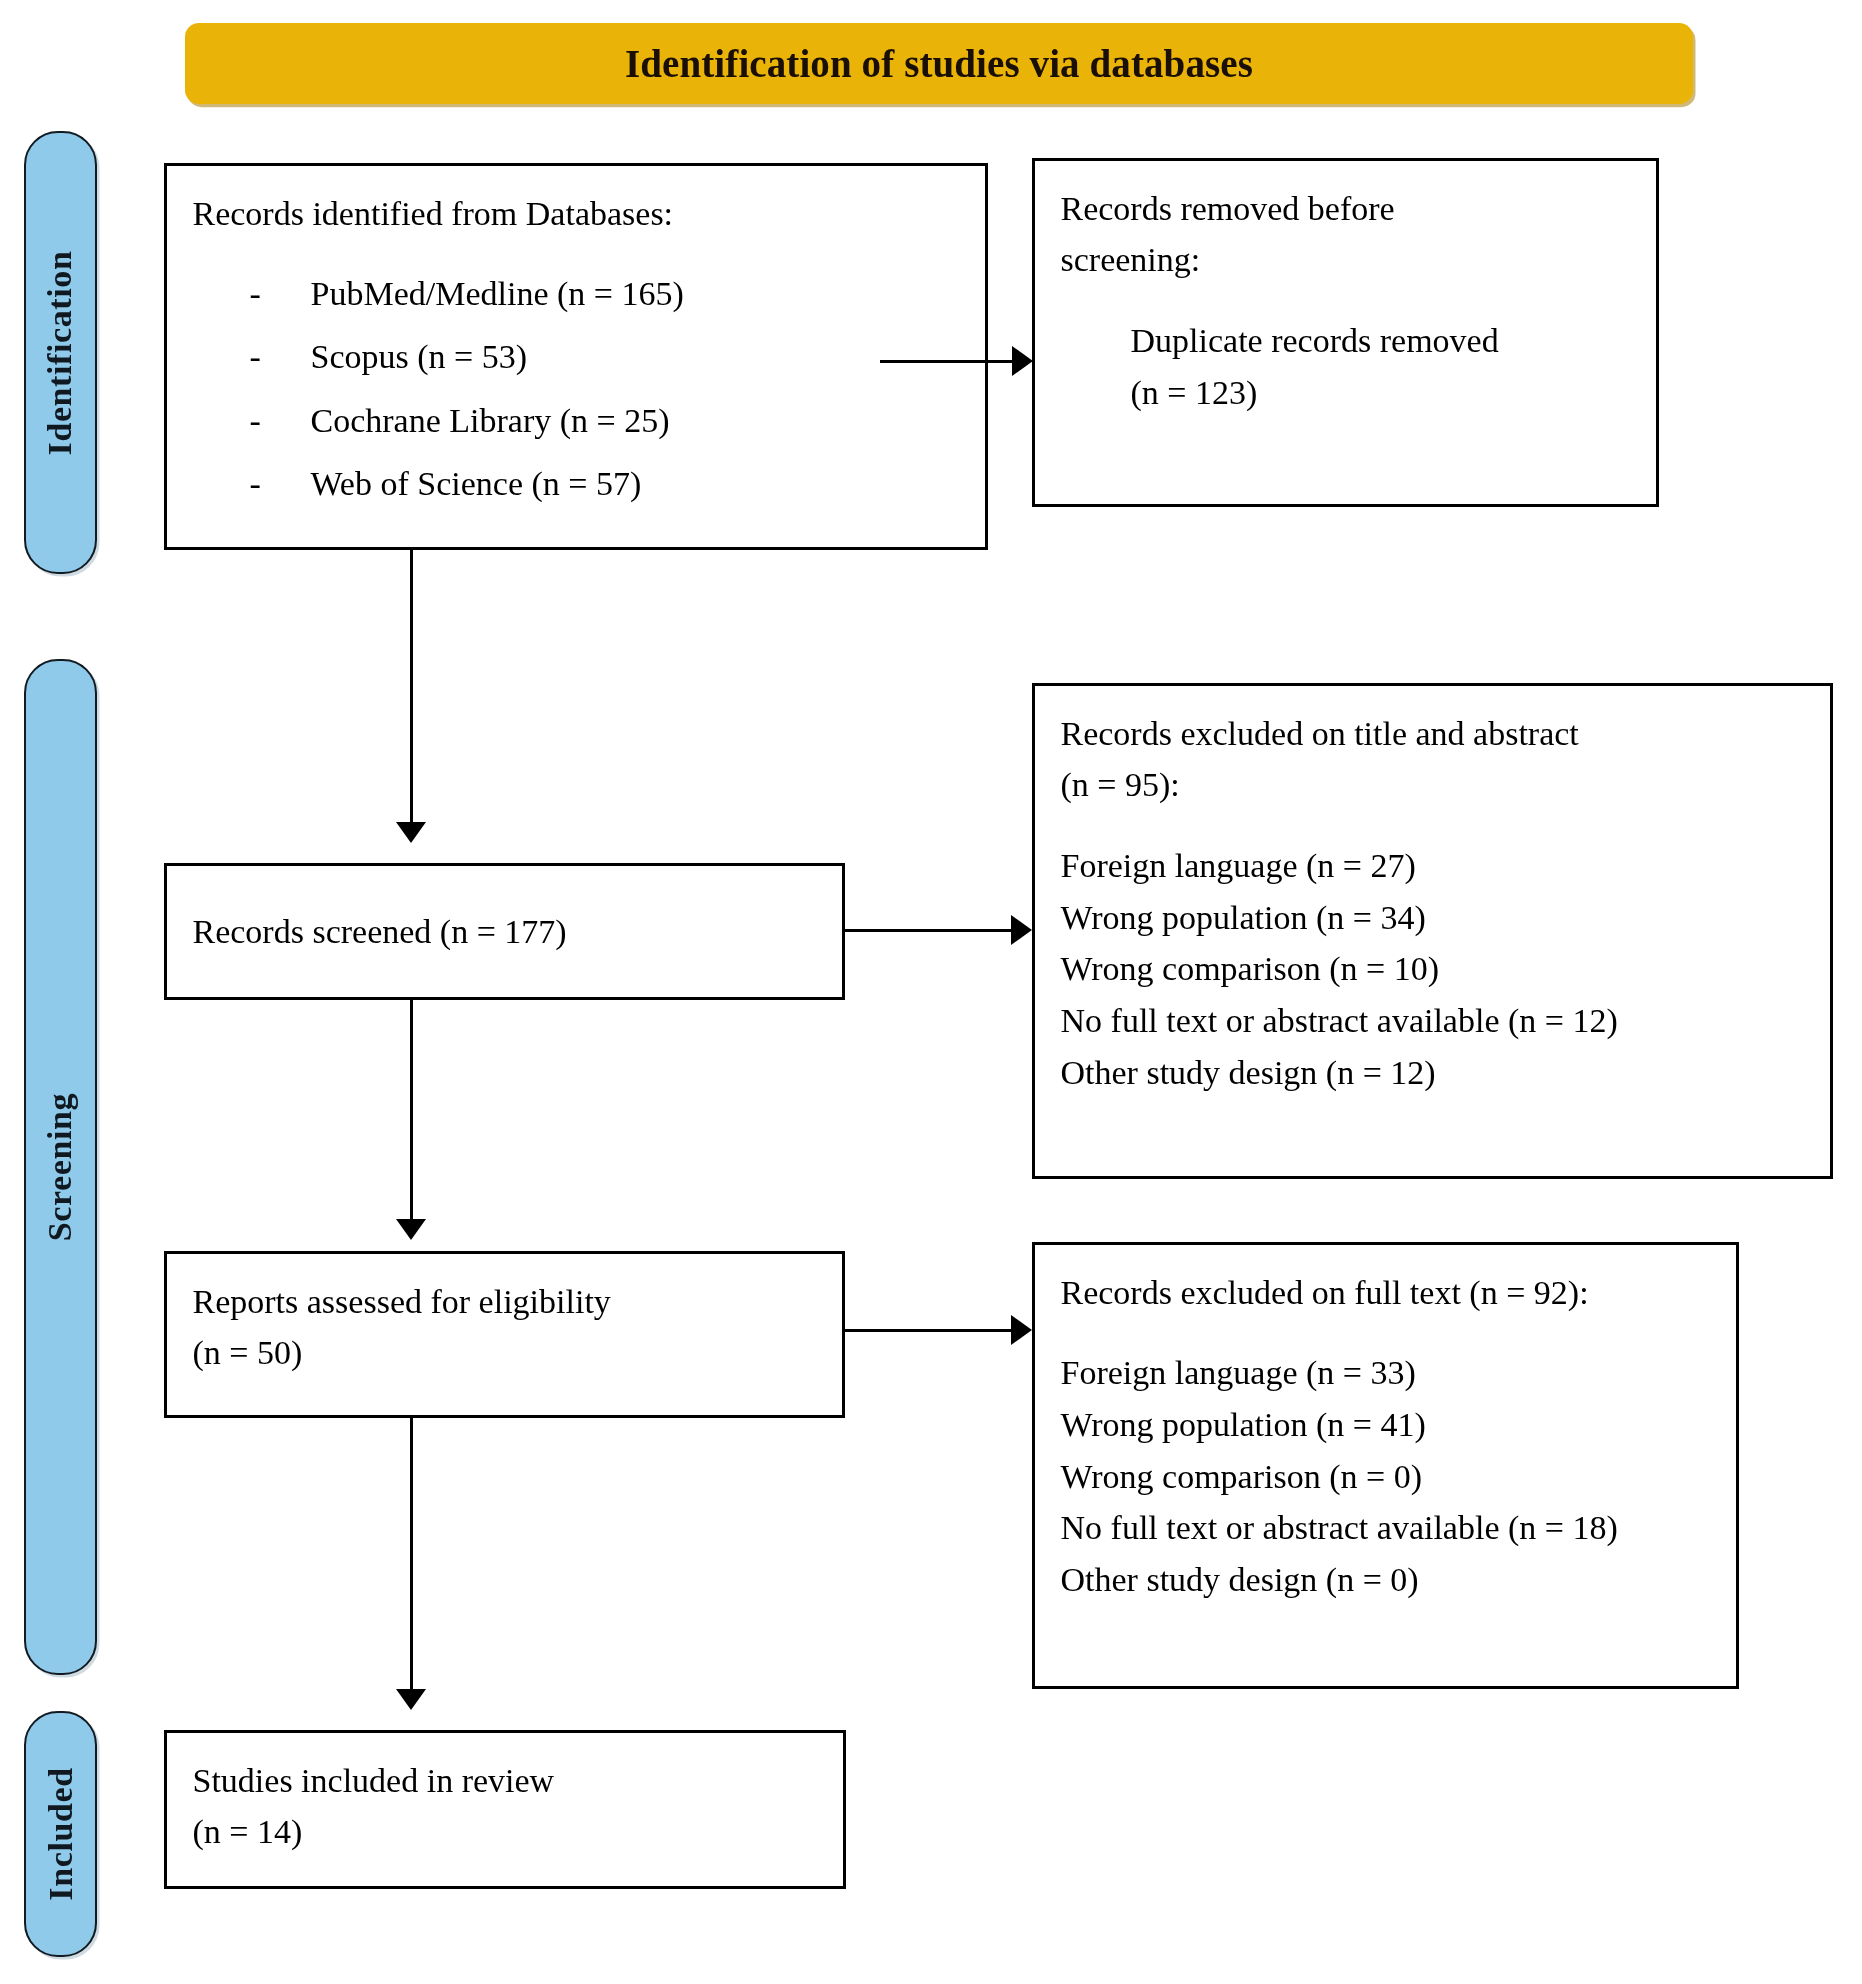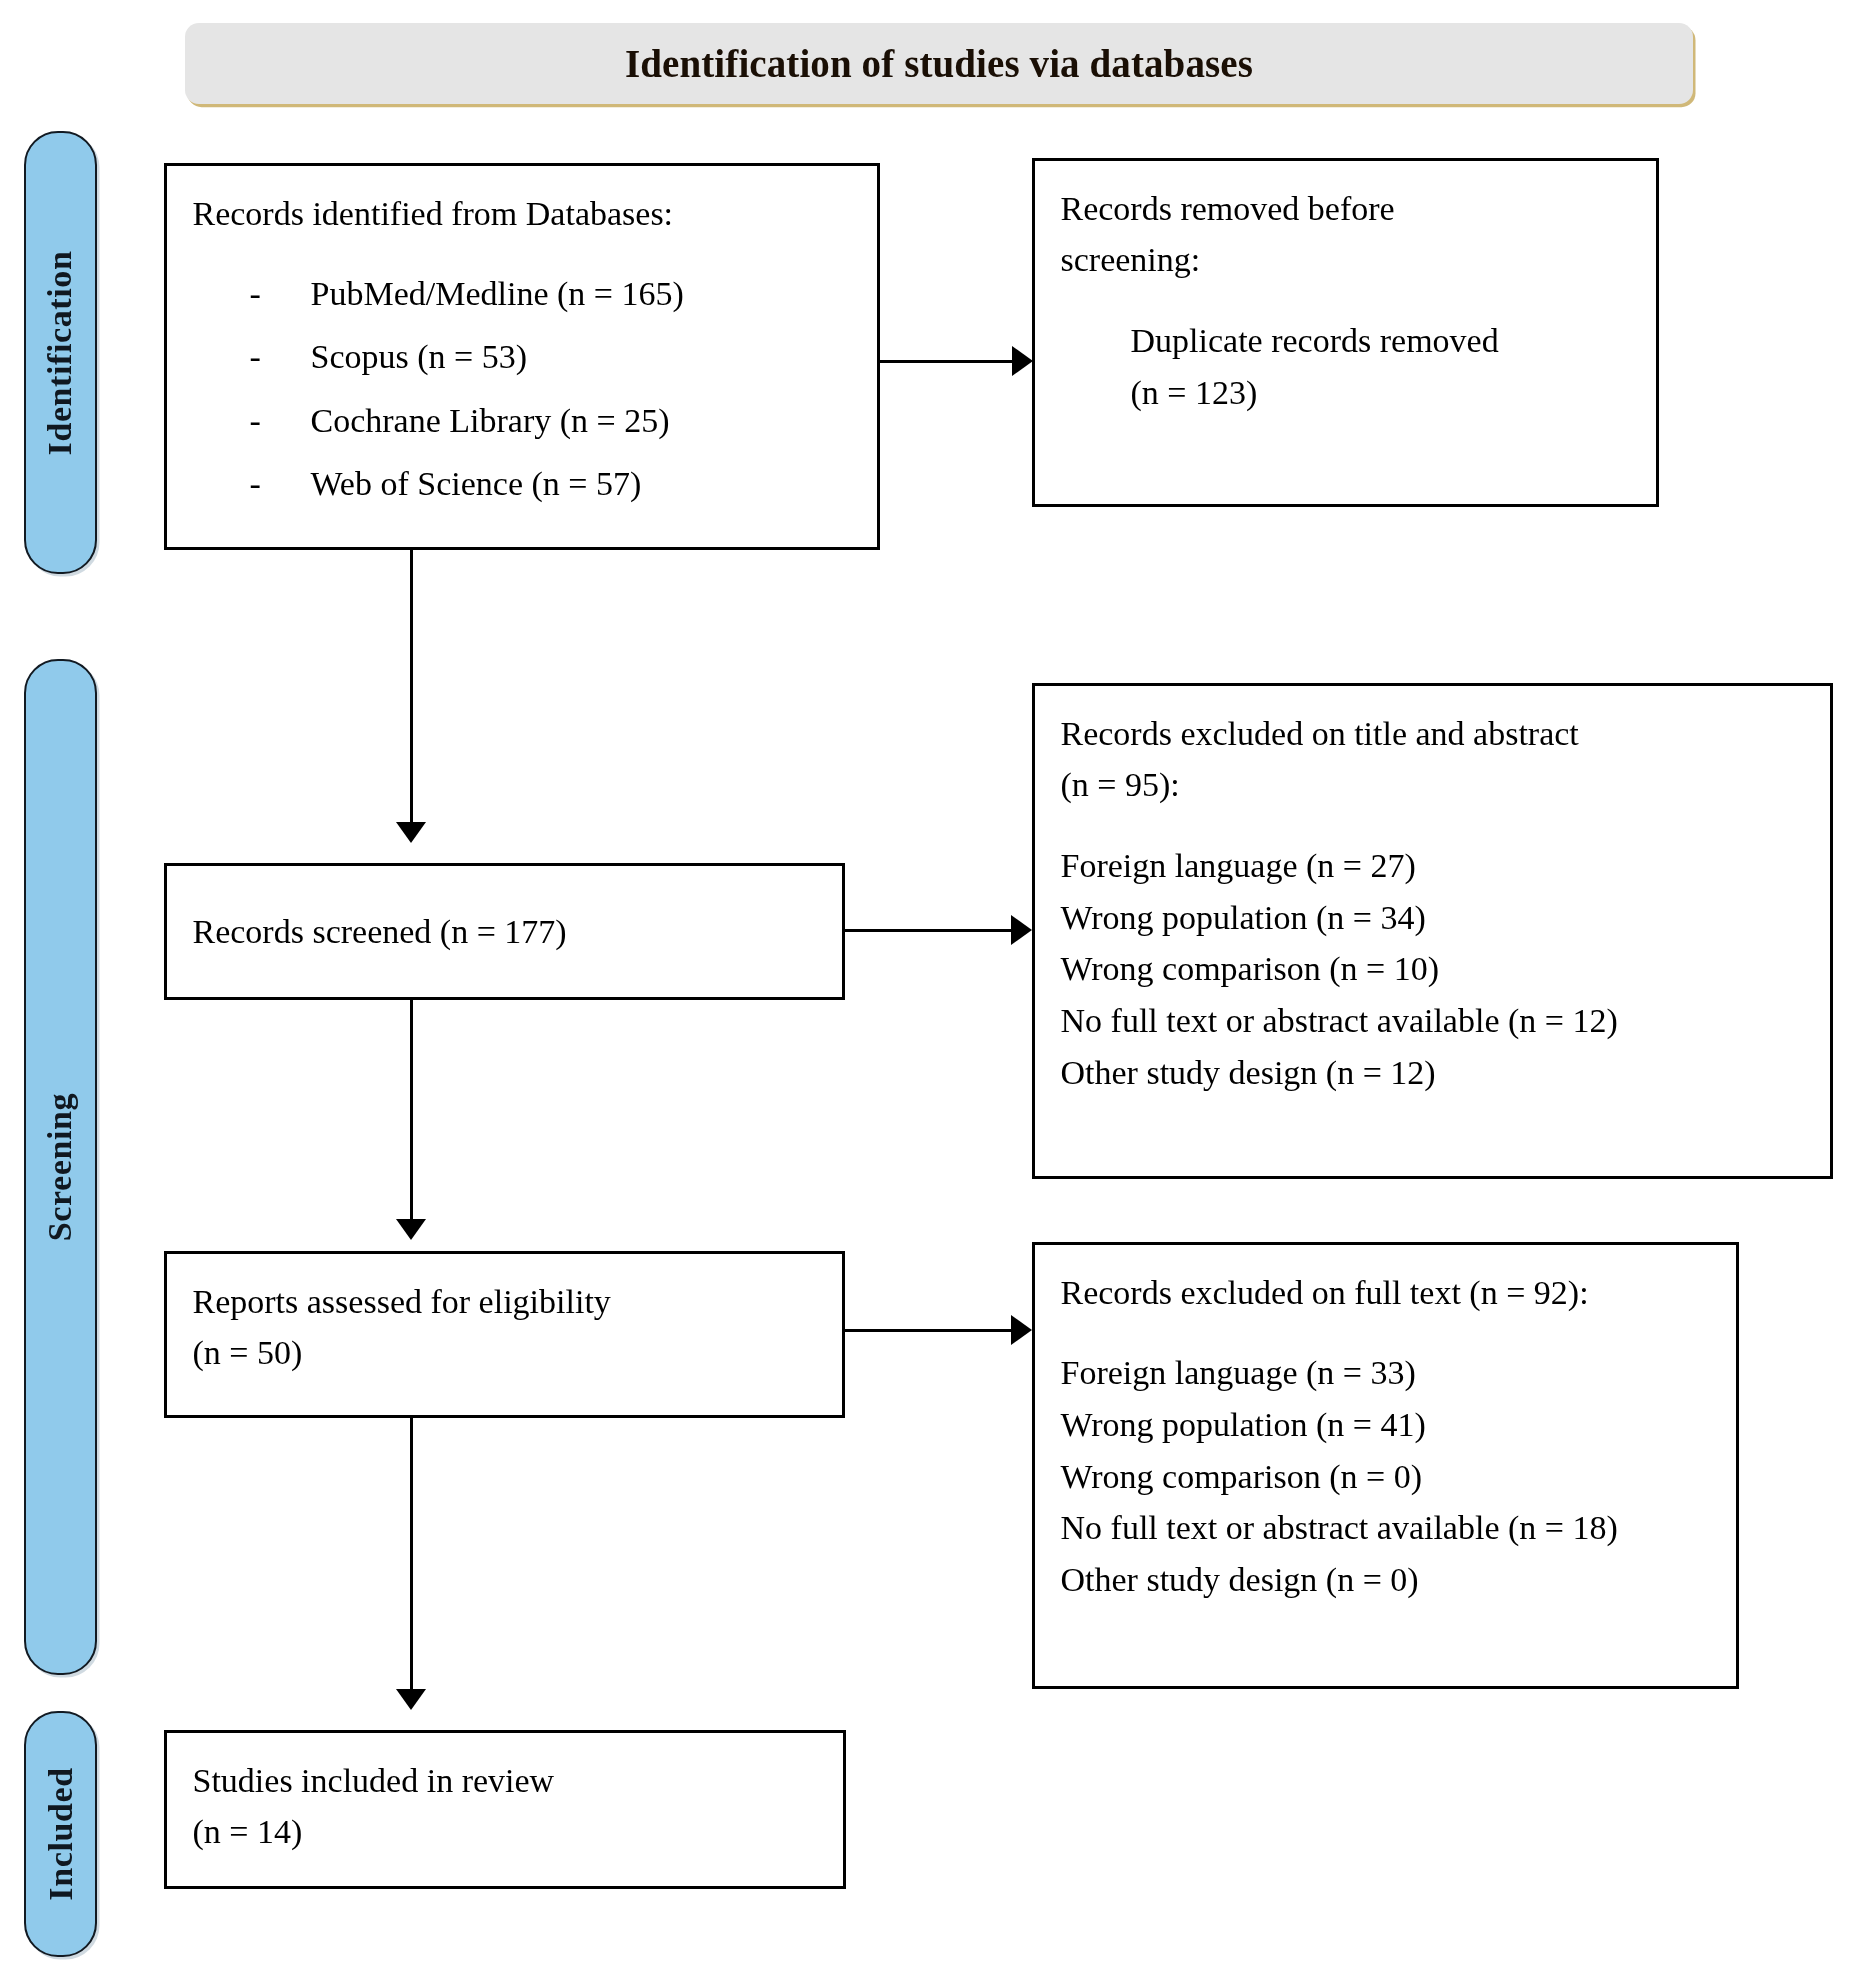--- a/index.html
+++ b/index.html
@@ -21,21 +21,21 @@
     overflow: hidden;
   }
 
   
   .banner {
     position: absolute;
     left: 185px;
     top: 23px;
     width: 1508px;
     height: 81px;
-    background: #e5e5e5;
+    background: #eab308;
     border-radius: 14px;
     box-shadow: 2.5px 3.2px 0 rgba(170,125,10,0.55);
     display: flex;
     align-items: center;
     justify-content: center;
   }
   .banner-title {
     font-size: 39px;
     font-weight: bold;
     color: #1a0f05;
@@ -96,21 +96,21 @@
   .bullets li::before {
     content: "-";
     position: absolute;
     left: 57px;
     top: 0;
   }
 
   .indent { padding-left: 70px; }
 
   
-  #box-identified      { left: 164px;  top: 163px;  width: 716px; height: 387px; }
+  #box-identified      { left: 164px;  top: 163px;  width: 824px; height: 387px; }
   #box-removed         { left: 1032px; top: 158px;  width: 627px; height: 349px; }
   #box-screened        { left: 164px;  top: 863px; width: 681px; height: 137px;
                          display: flex; align-items: center; }
   #box-excluded-title  { left: 1032px; top: 683px; width: 801px; height: 496px; }
   #box-assessed        { left: 164px;  top: 1251px; width: 681px; height: 167px; }
   #box-excluded-full   { left: 1032px; top: 1242px; width: 707px; height: 447px; }
   #box-included        { left: 164px;  top: 1730px; width: 682px; height: 159px; }
 
   
   .conn { position: absolute; background: #000000; }

